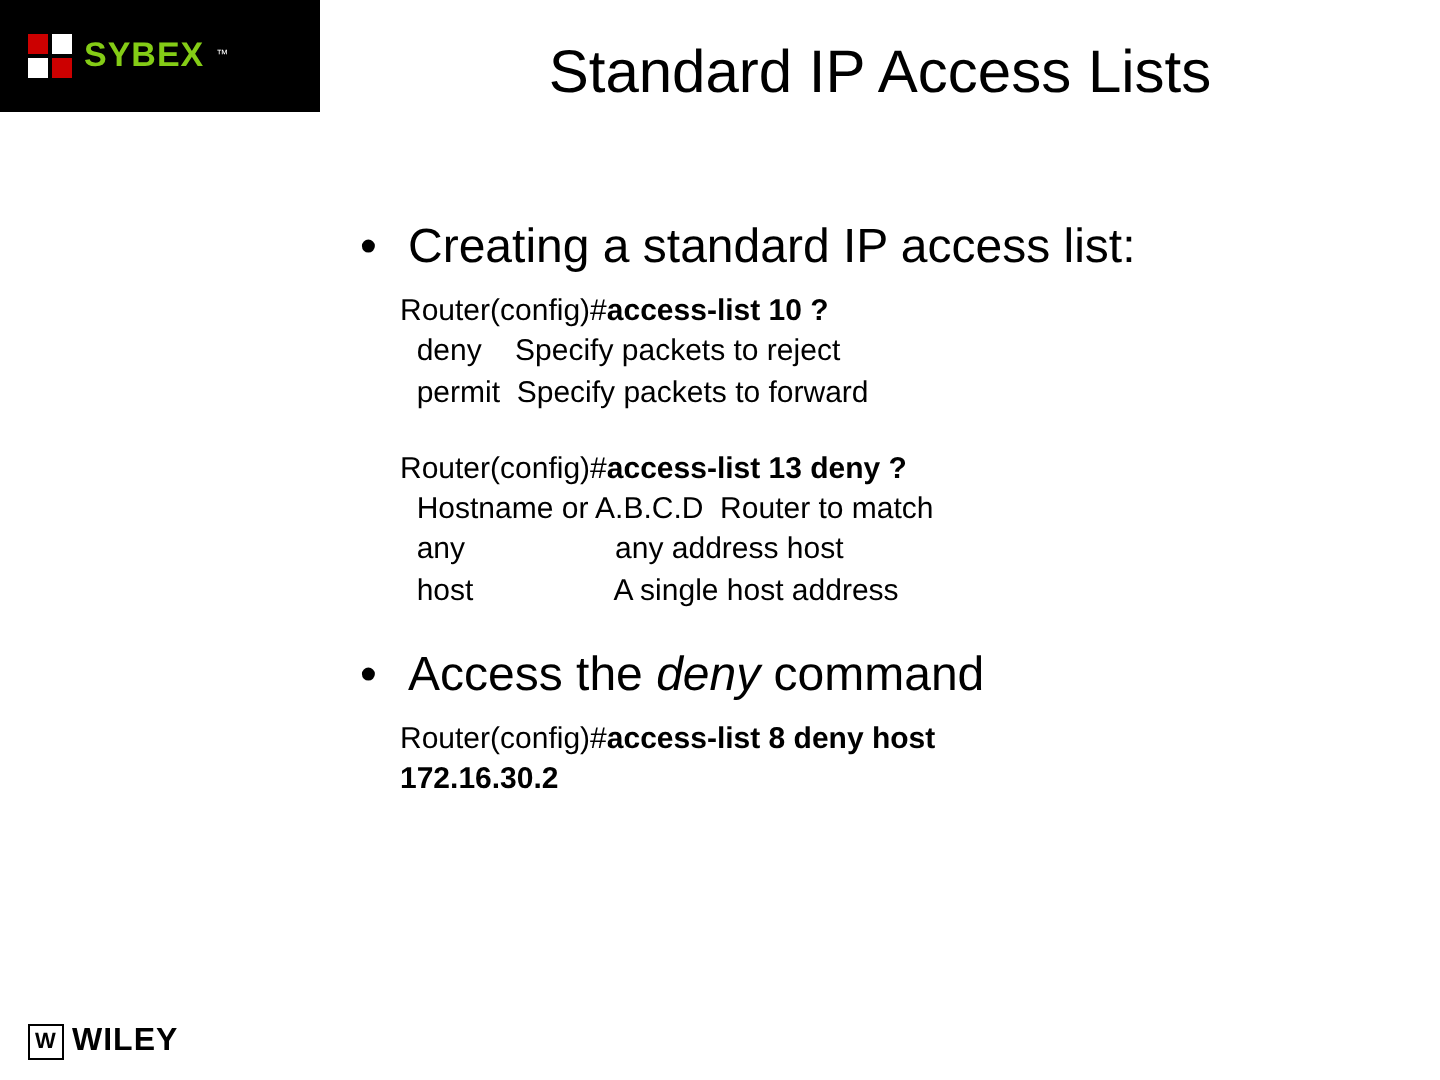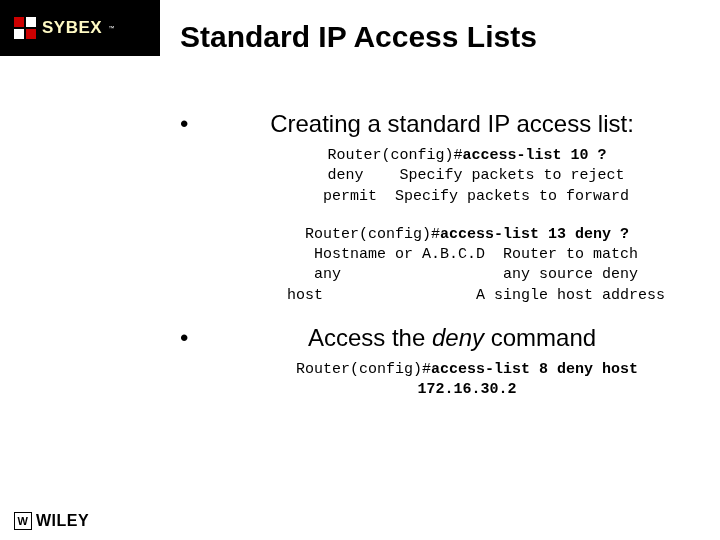--- a/index.html
+++ b/index.html
@@ -22,66 +22,66 @@
     align-items: center;
     padding-left: 14px;
   }
   .sybex-logo {
     display: flex;
     align-items: center;
     gap: 6px;
   }
   .sybex-mark svg { display: block; }
   .sybex-text {
-    color: #fef9c3;
+    color: #84cc16;
     font-weight: 700;
     font-size: 17px;
     letter-spacing: 0.5px;
     font-family: Arial, sans-serif;
     text-align: center;
   }
   .tm {
     color: #fff;
     font-size: 6px;
     align-self: flex-start;
     margin-top: 8px;
   }
   .title {
     position: absolute;
     top: 20px;
     left: 180px;
     right: 20px;
     font-size: 30px;
-    font-weight: 700;
+    font-weight: 400;
+    text-align: center;
   }
   .content {
     position: absolute;
     top: 110px;
     left: 180px;
     right: 20px;
-    text-align: center;
   }
   .bullet {
     font-size: 24px;
     margin-bottom: 8px;
     position: relative;
     padding-left: 24px;
   }
   .bullet::before {
     content: "•";
     position: absolute;
     left: 0;
     top: 0;
   }
   .bullet em { font-style: italic; }
   .code {
-    font-family: Liberation Mono, monospace;
+    font-family: Liberation Sans, sans-serif;
     font-size: 15px;
     line-height: 1.35;
-    margin: 4px 0 18px 54px;
+    margin: 4px 0 18px 20px;
     white-space: pre;
   }
   .code b { font-weight: 700; }
   .footer {
     position: absolute;
     left: 14px;
     bottom: 10px;
   }
   .wiley {
     display: flex;
@@ -123,21 +123,21 @@
 
 <div class="content">
 
   <div class="bullet">Creating a standard IP access list:</div>
   <div class="code"><span>Router(config)#</span><b>access-list 10 ?</b>
 <span>  deny    Specify packets to reject</span>
 <span>  permit  Specify packets to forward</span></div>
 
   <div class="code"><span>Router(config)#</span><b>access-list 13 deny ?</b>
 <span>  Hostname or A.B.C.D  Router to match</span>
-<span>  any                  any source deny</span>
+<span>  any                  any address host</span>
 <span>  host                 A single host address</span></div>
 
   <div class="bullet"><span>Access the </span><em>deny</em><span> command</span></div>
   <div class="code"><span>Router(config)#</span><b>access-list 8 deny host</b>
 <b>172.16.30.2</b></div>
 
 </div>
 
 <div class="footer">
   <div class="wiley">

